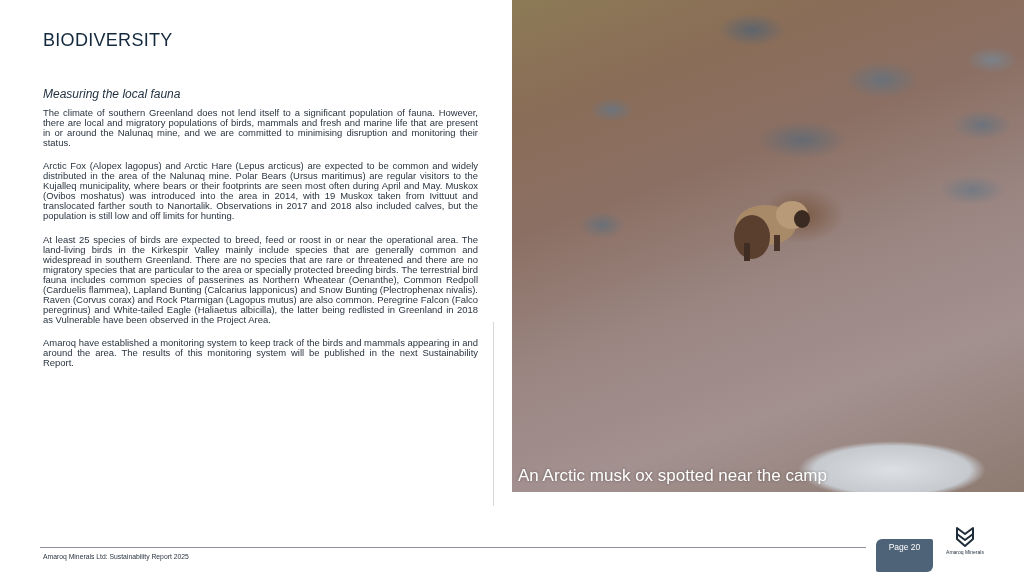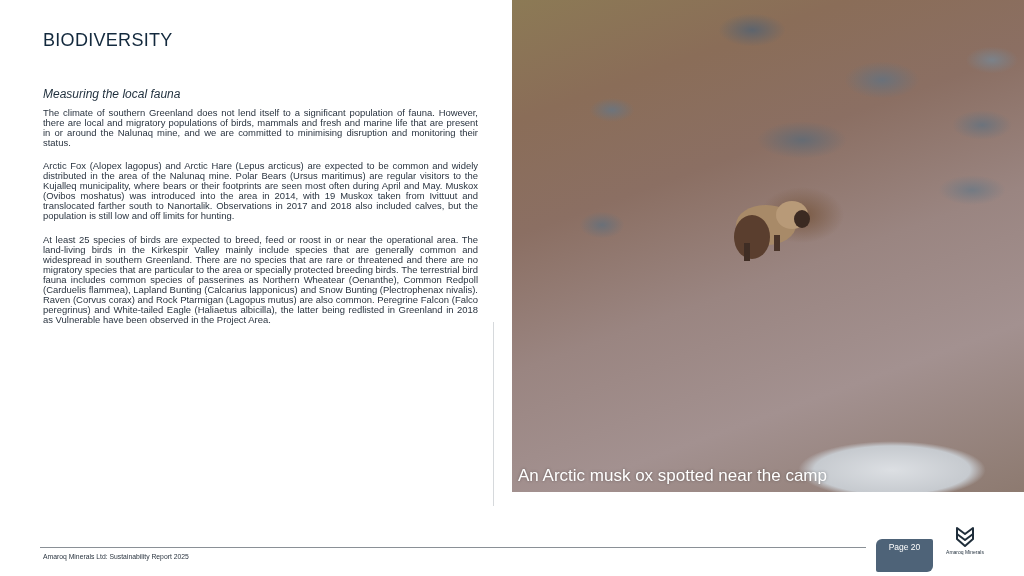--- a/index.html
+++ b/index.html
@@ -63,20 +63,21 @@
 </head>
 <body>
 
 <h1 class="page-title">BIODIVERSITY</h1>
 <h2 class="section-heading">Measuring the local fauna</h2>
 
 <div class="body-text">
   <p>The climate of southern Greenland does not lend itself to a significant population of fauna. However, there are local and migratory populations of birds, mammals and fresh and marine life that are present in or around the Nalunaq mine, and we are committed to minimising disruption and monitoring their status.</p>
   <p>Arctic Fox (Alopex lagopus) and Arctic Hare (Lepus arcticus) are expected to be common and widely distributed in the area of the Nalunaq mine. Polar Bears (Ursus maritimus) are regular visitors to the Kujalleq municipality, where bears or their footprints are seen most often during April and May. Muskox (Ovibos moshatus) was introduced into the area in 2014, with 19 Muskox taken from Ivittuut and translocated farther south to Nanortalik. Observations in 2017 and 2018 also included calves, but the population is still low and off limits for hunting.</p>
   <p>At least 25 species of birds are expected to breed, feed or roost in or near the operational area. The land-living birds in the Kirkespir Valley mainly include species that are generally common and widespread in southern Greenland. There are no species that are rare or threatened and there are no migratory species that are particular to the area or specially protected breeding birds. The terrestrial bird fauna includes common species of passerines as Northern Wheatear (Oenanthe), Common Redpoll (Carduelis flammea), Lapland Bunting (Calcarius lapponicus) and Snow Bunting (Plectrophenax nivalis). Raven (Corvus corax) and Rock Ptarmigan (Lagopus mutus) are also common. Peregrine Falcon (Falco peregrinus) and White-tailed Eagle (Haliaetus albicilla), the latter being redlisted in Greenland in 2018 as Vulnerable have been observed in the Project Area.</p>
+  <p>Amaroq have established a monitoring system to keep track of the birds and mammals appearing in and around the area. The results of this monitoring system will be published in the next Sustainability Report.</p>
 </div>
 
 <div class="v-rule"></div>
 
 <div class="photo">
   <svg class="musk-ox" viewBox="0 0 90 80">
     <ellipse cx="42" cy="40" rx="30" ry="20" fill="#a88a68"></ellipse>
     <ellipse cx="28" cy="52" rx="18" ry="22" fill="#5a3e2e"></ellipse>
     <ellipse cx="68" cy="30" rx="16" ry="14" fill="#b89a78"></ellipse>
     <ellipse cx="78" cy="34" rx="8" ry="9" fill="#3b2a22"></ellipse>

